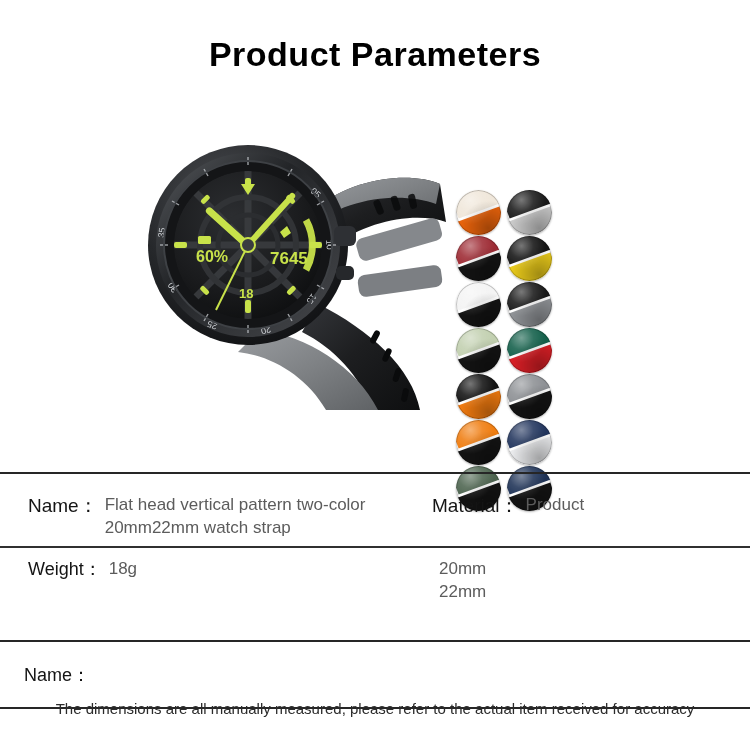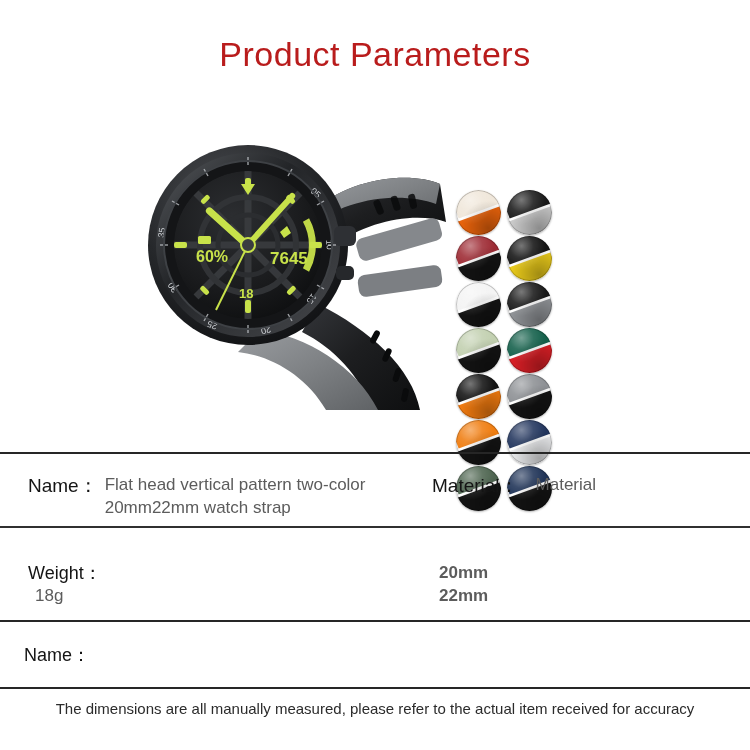--- a/index.html
+++ b/index.html
@@ -13,23 +13,23 @@
     font-family: "Liberation Sans", sans-serif;
     color: #1a1a1a;
     overflow: hidden;
     position: relative;
   }
 
   
   .page-title {
     text-align: center;
     font-size: 34px;
-    font-weight: 400;
+    font-weight: 700;
     letter-spacing: 0.5px;
-    color: #b91c1c;
+    color: #000000;
     margin: 0;
     padding-top: 30px;
     height: 48px;
     line-height: 48px;
   }
 
   
   .hero {
     position: relative;
     width: 750px;
@@ -87,21 +87,21 @@
     position: absolute;
     inset: 0;
     border-radius: 50%;
     box-shadow: inset 0 0 0 1px rgba(0,0,0,0.22);
   }
 
   
   .spec-table {
     position: absolute;
     left: 0;
-    top: 452px;
+    top: 472px;
     width: 750px;
   }
   .rule {
     width: 100%;
     height: 2px;
     background: #262626;
   }
   .rule.thin { height: 2px; background: #303030; }
 
   .spec-row {
@@ -113,43 +113,43 @@
   .row-name { height: 72px; }
   .row-weight { height: 92px; }
   .row-size { height: 65px; }
 
   .cell {
     display: flex;
     align-items: flex-start;
     box-sizing: border-box;
   }
   .cell-left  { width: 420px; padding-left: 28px; }
-  .cell-right { width: 330px; padding-left: 12px; gap: 10px; }
+  .cell-right { width: 330px; padding-left: 12px; }
   .cell-full  { width: 750px; padding-left: 24px; }
 
   .label {
     font-size: 19px;
     color: #141414;
     white-space: nowrap;
     line-height: 1.25;
   }
   .label.small { font-size: 18px; }
   .value {
     font-size: 17px;
     color: #5c5c5c;
     line-height: 1.35;
     padding-left: 7px;
   }
   .value.block { white-space: pre-line; }
-  .value.right-stack { text-align: right; font-weight: bold; }
+  .value.right-stack { text-align: right; }
 
   .name-pad   { padding-top: 20px; }
   .name-vpad  { padding-top: 10px; }
   .mat-pad    { padding-top: 20px; }
-  .wt-pad     { padding-top: 34px; flex-direction: column; }
+  .wt-pad     { padding-top: 10px; }
   .size-pad   { padding-top: 22px; }
 
   .footer-note {
     position: absolute;
     left: 0;
     top: 700px;
     width: 750px;
     text-align: center;
     font-size: 15px;
     color: #2b2b2b;
@@ -404,21 +404,21 @@
   <div class="rule"></div>
 
   <div class="spec-row row-name">
     <div class="cell cell-left name-pad">
       <span class="label">Name：</span>
       <span class="value block name-vpad" style="padding-top:0">Flat head vertical pattern two-color
 20mm22mm watch strap</span>
     </div>
     <div class="cell cell-right mat-pad">
       <span class="label">Material：</span>
-      <span class="value">Material</span>
+      <span class="value">Product</span>
     </div>
   </div>
 
   <div class="rule thin"></div>
 
   <div class="spec-row row-weight">
     <div class="cell cell-left wt-pad">
       <span class="label small">Weight：</span>
       <span class="value">18g</span>
     </div>

